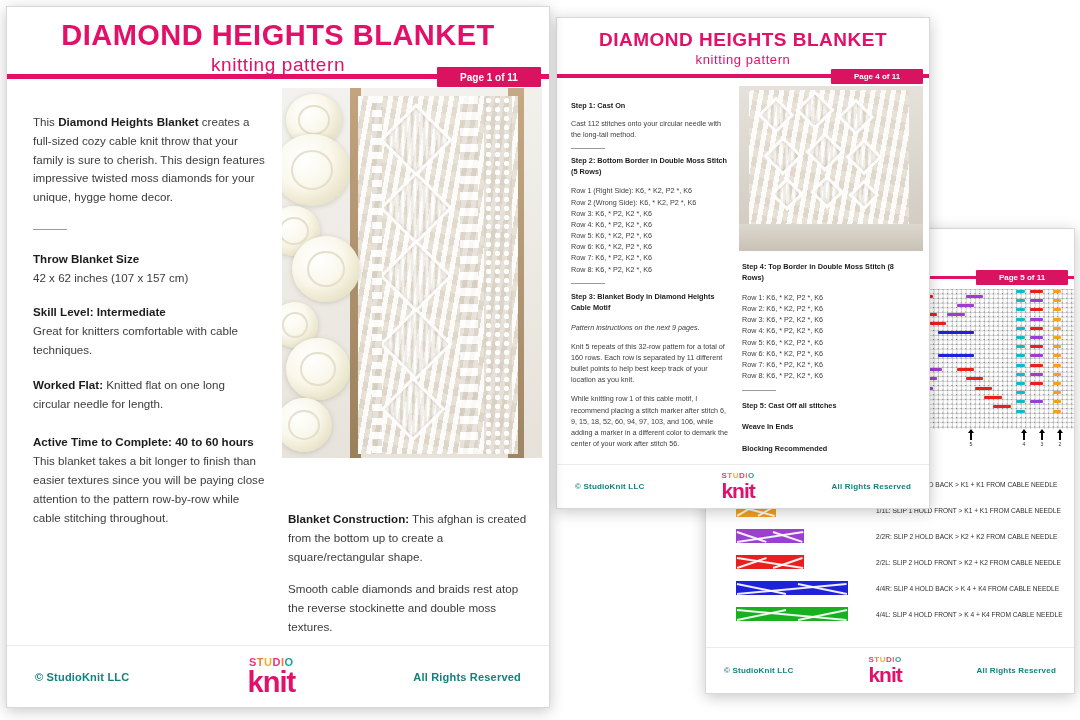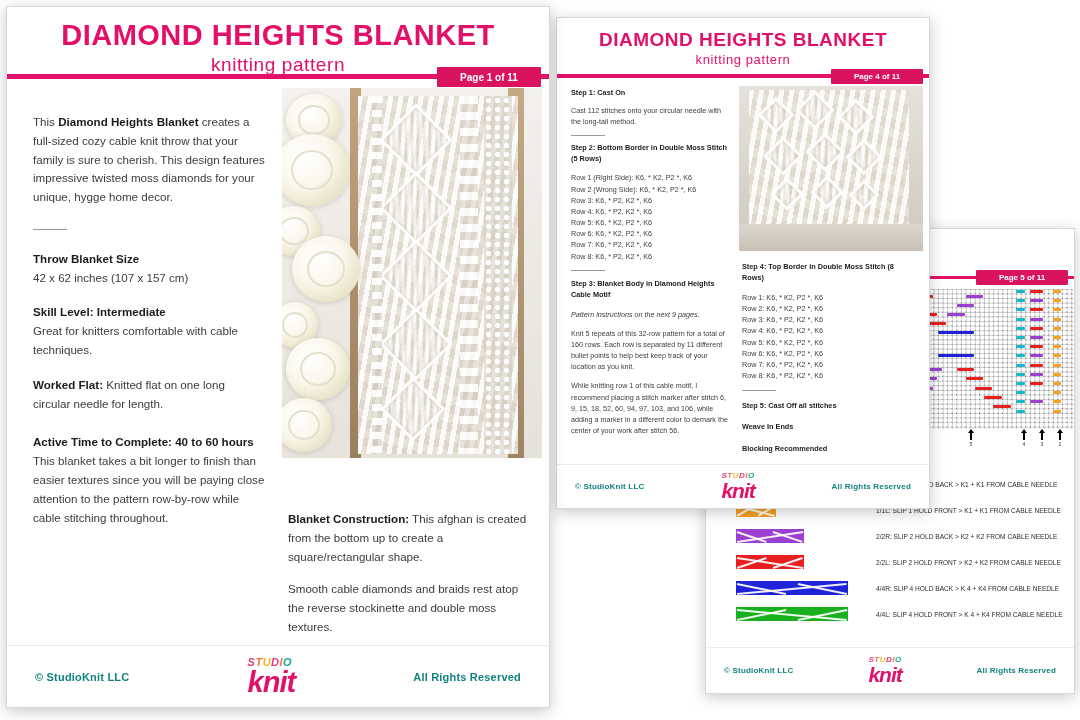--- a/index.html
+++ b/index.html
@@ -54,21 +54,21 @@
   ul.plain { list-style:none; }
   ul.plain li:before { content:"• "; }
 
   
   .doc-footer {
     position:absolute; left:0; right:0; bottom:0;
     display:flex; align-items:center; justify-content:space-between;
     background:#fff; border-top:1px solid #ececec;
   }
   .foot-txt { color:#11837f; font-weight:bold; letter-spacing:.2px; white-space:nowrap; }
-  .logo { line-height:1;font-style:italic; }
+  .logo { text-align:center; line-height:1; }
   .logo-top { font-weight:bold; letter-spacing:.5px; }
   .logo-top .c1{color:#e8387f}.logo-top .c2{color:#f07a3a}.logo-top .c3{color:#f0b429}
   .logo-top .c4{color:#e8387f}.logo-top .c5{color:#f07a3a}.logo-top .c6{color:#16a5a0}
   .logo-bot { color:#e3106a; font-weight:bold; letter-spacing:-1px; }
 
   
   .photo { position:absolute; overflow:hidden; background:#efece6; }
   .knit-blanket {
     position:absolute;
     background:
@@ -312,21 +312,21 @@
       <div class="diamond" style="left:30px; top:56px; width:28px; height:28px;"></div>
       <div class="diamond" style="left:72px; top:52px; width:28px; height:28px;"></div>
       <div class="diamond" style="left:112px; top:58px; width:26px; height:26px;"></div>
       <div class="diamond" style="left:36px; top:96px; width:24px; height:24px;"></div>
       <div class="diamond" style="left:76px; top:94px; width:24px; height:24px;"></div>
       <div class="diamond" style="left:114px; top:98px; width:22px; height:22px;"></div>
       <div class="sofa" style="left:0; top:138px; width:184px; height:27px;
            background:linear-gradient(180deg,#ddd8cf,#c8c1b5);"></div>
     </div>
 
-    <div class="bodytext" style="position:absolute; left:14px; top:69px; width:162px; font-size:7.2px; line-height:1.55;">
+    <div class="bodytext" style="position:absolute; left:14px; top:82px; width:162px; font-size:7.2px; line-height:1.55;">
       <div class="lbl" style="font-size:7.3px;">Step 1: Cast On</div>
       <div style="height:7px;"></div>
       <div>Cast 112 stitches onto your circular needle with the long-tail method.</div>
       <hr class="divider-short" style="margin:7px 0;">
       <div class="lbl" style="font-size:7.3px; line-height:1.5;">Step 2: Bottom Border in Double Moss Stitch (5 Rows)</div>
       <div style="height:8px;"></div>
       <div id="p4-step2-rows">
           <div>Row 1 (Right Side): K6, * K2, P2 *, K6</div>
           <div>Row 2 (Wrong Side): K6, * K2, P2 *, K6</div>
           <div>Row 3: K6, * P2, K2 *, K6</div>

